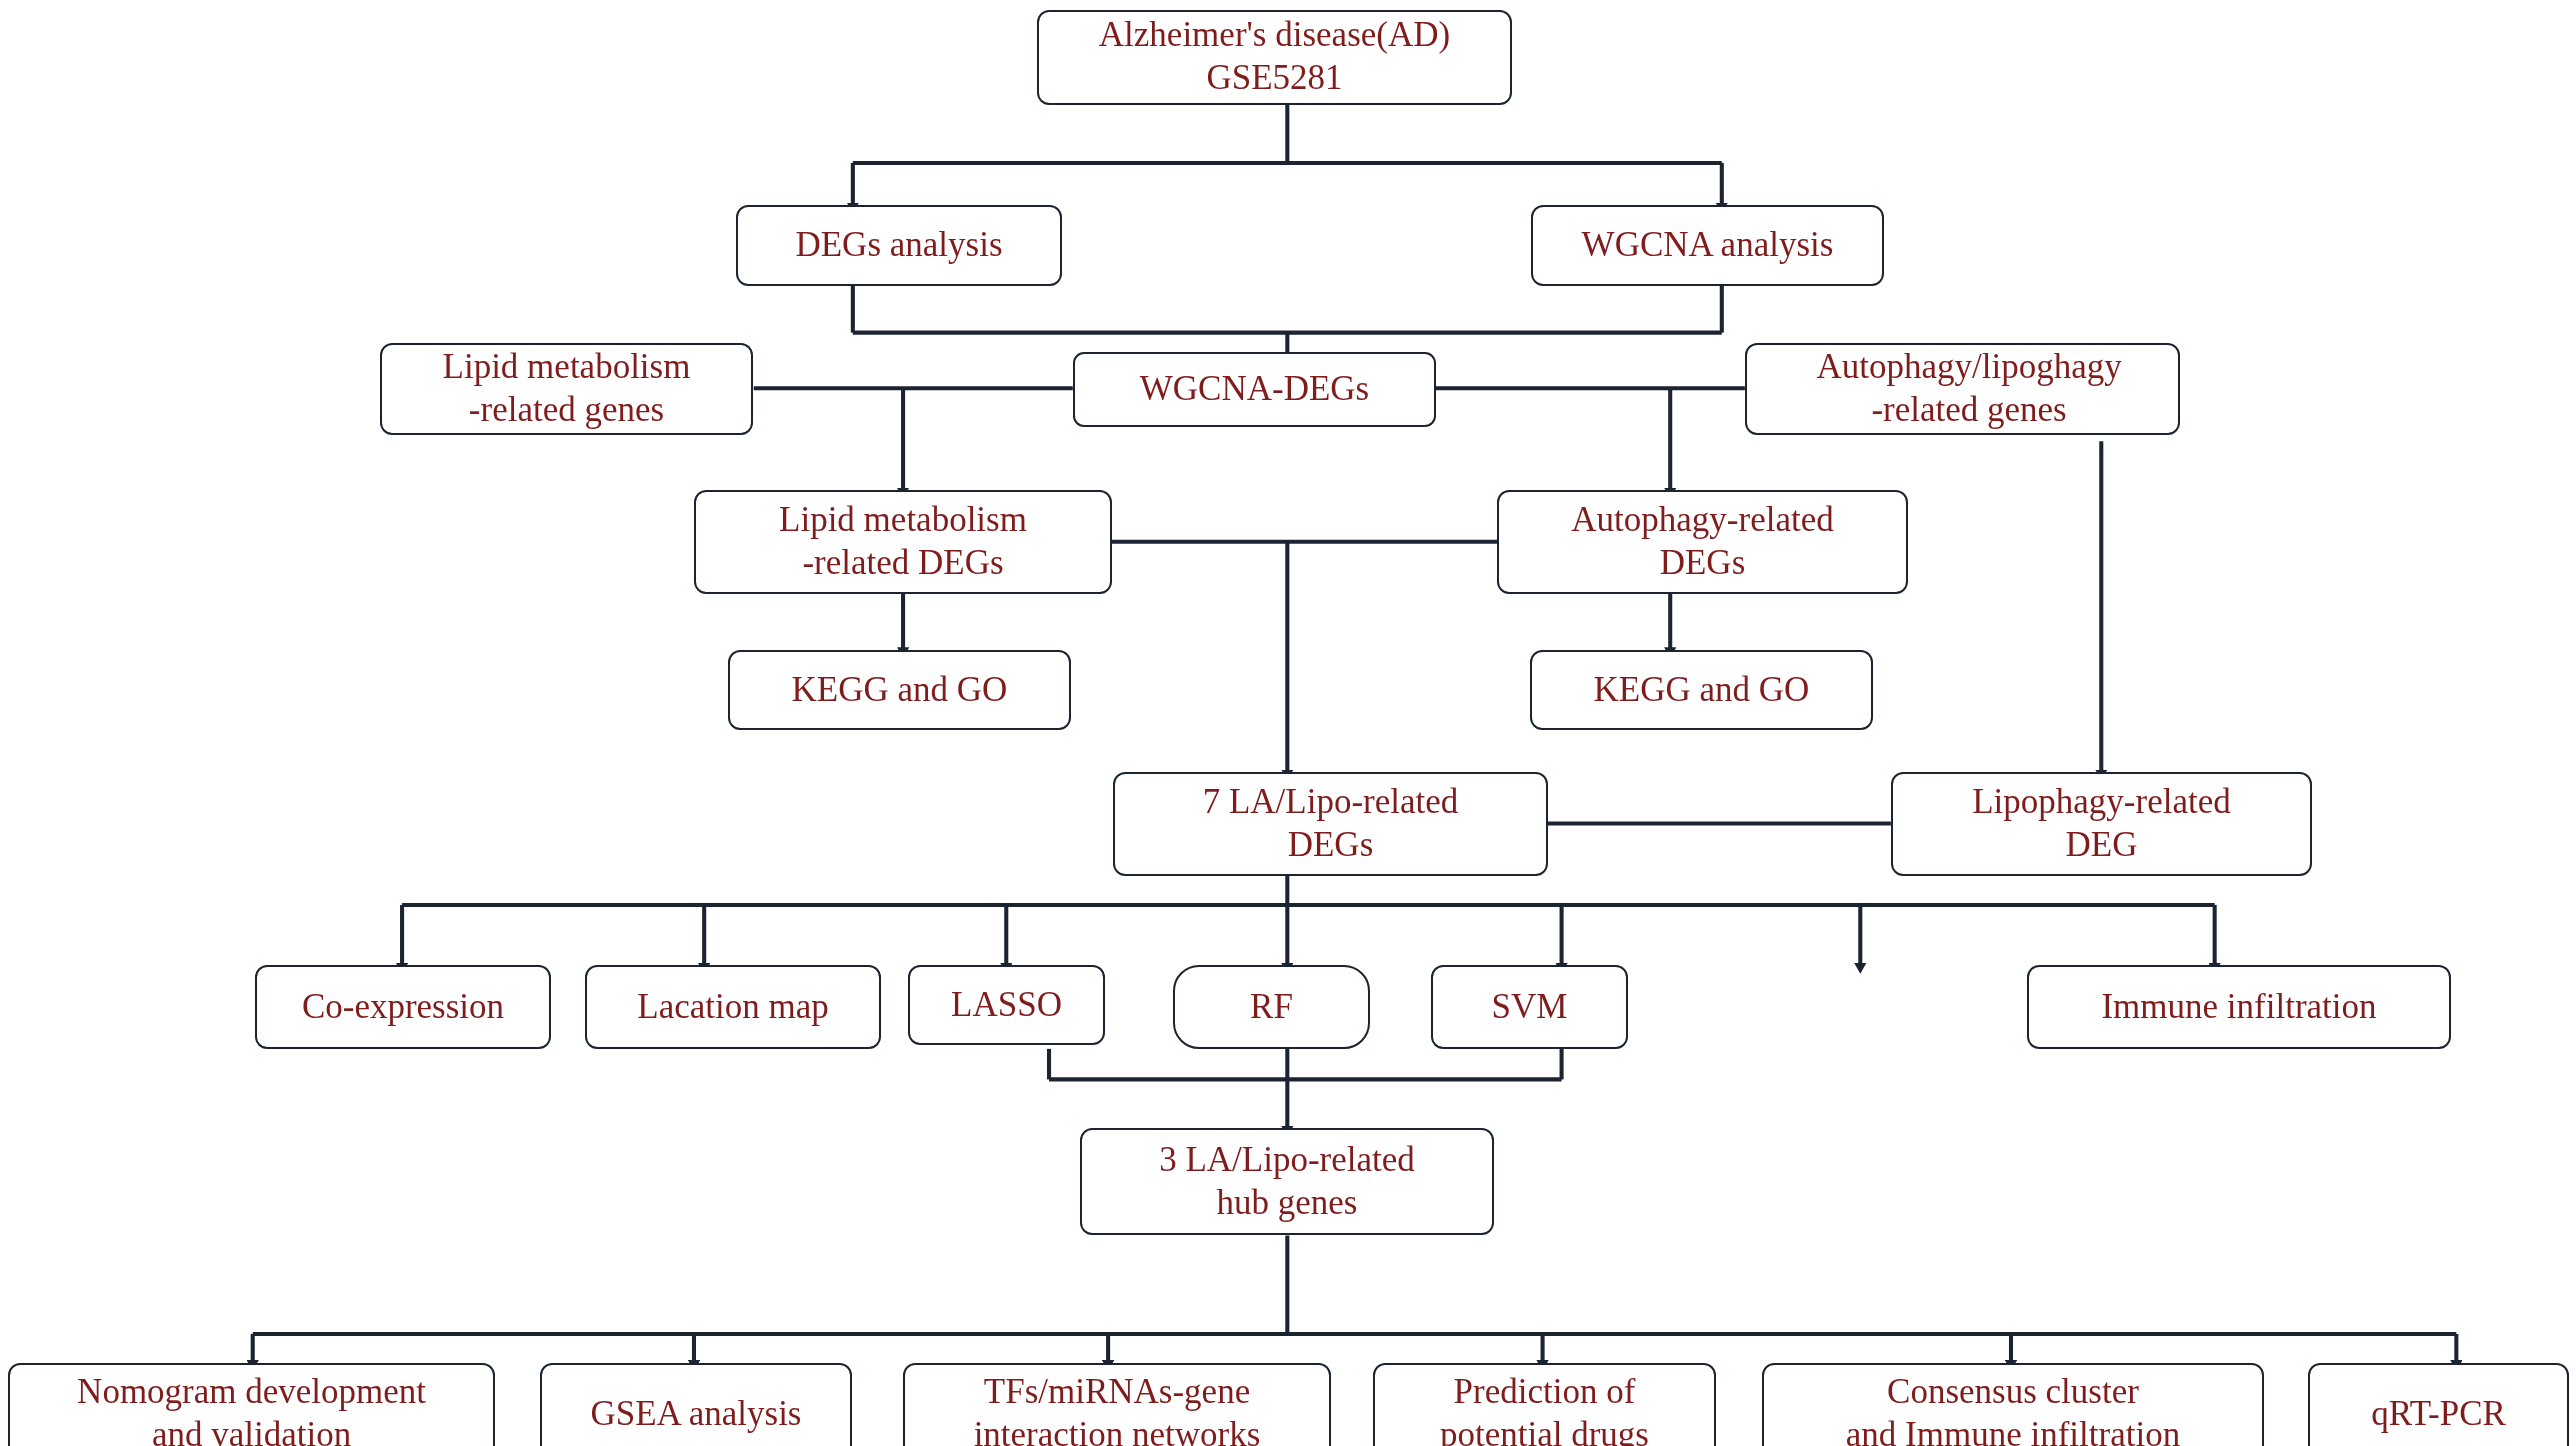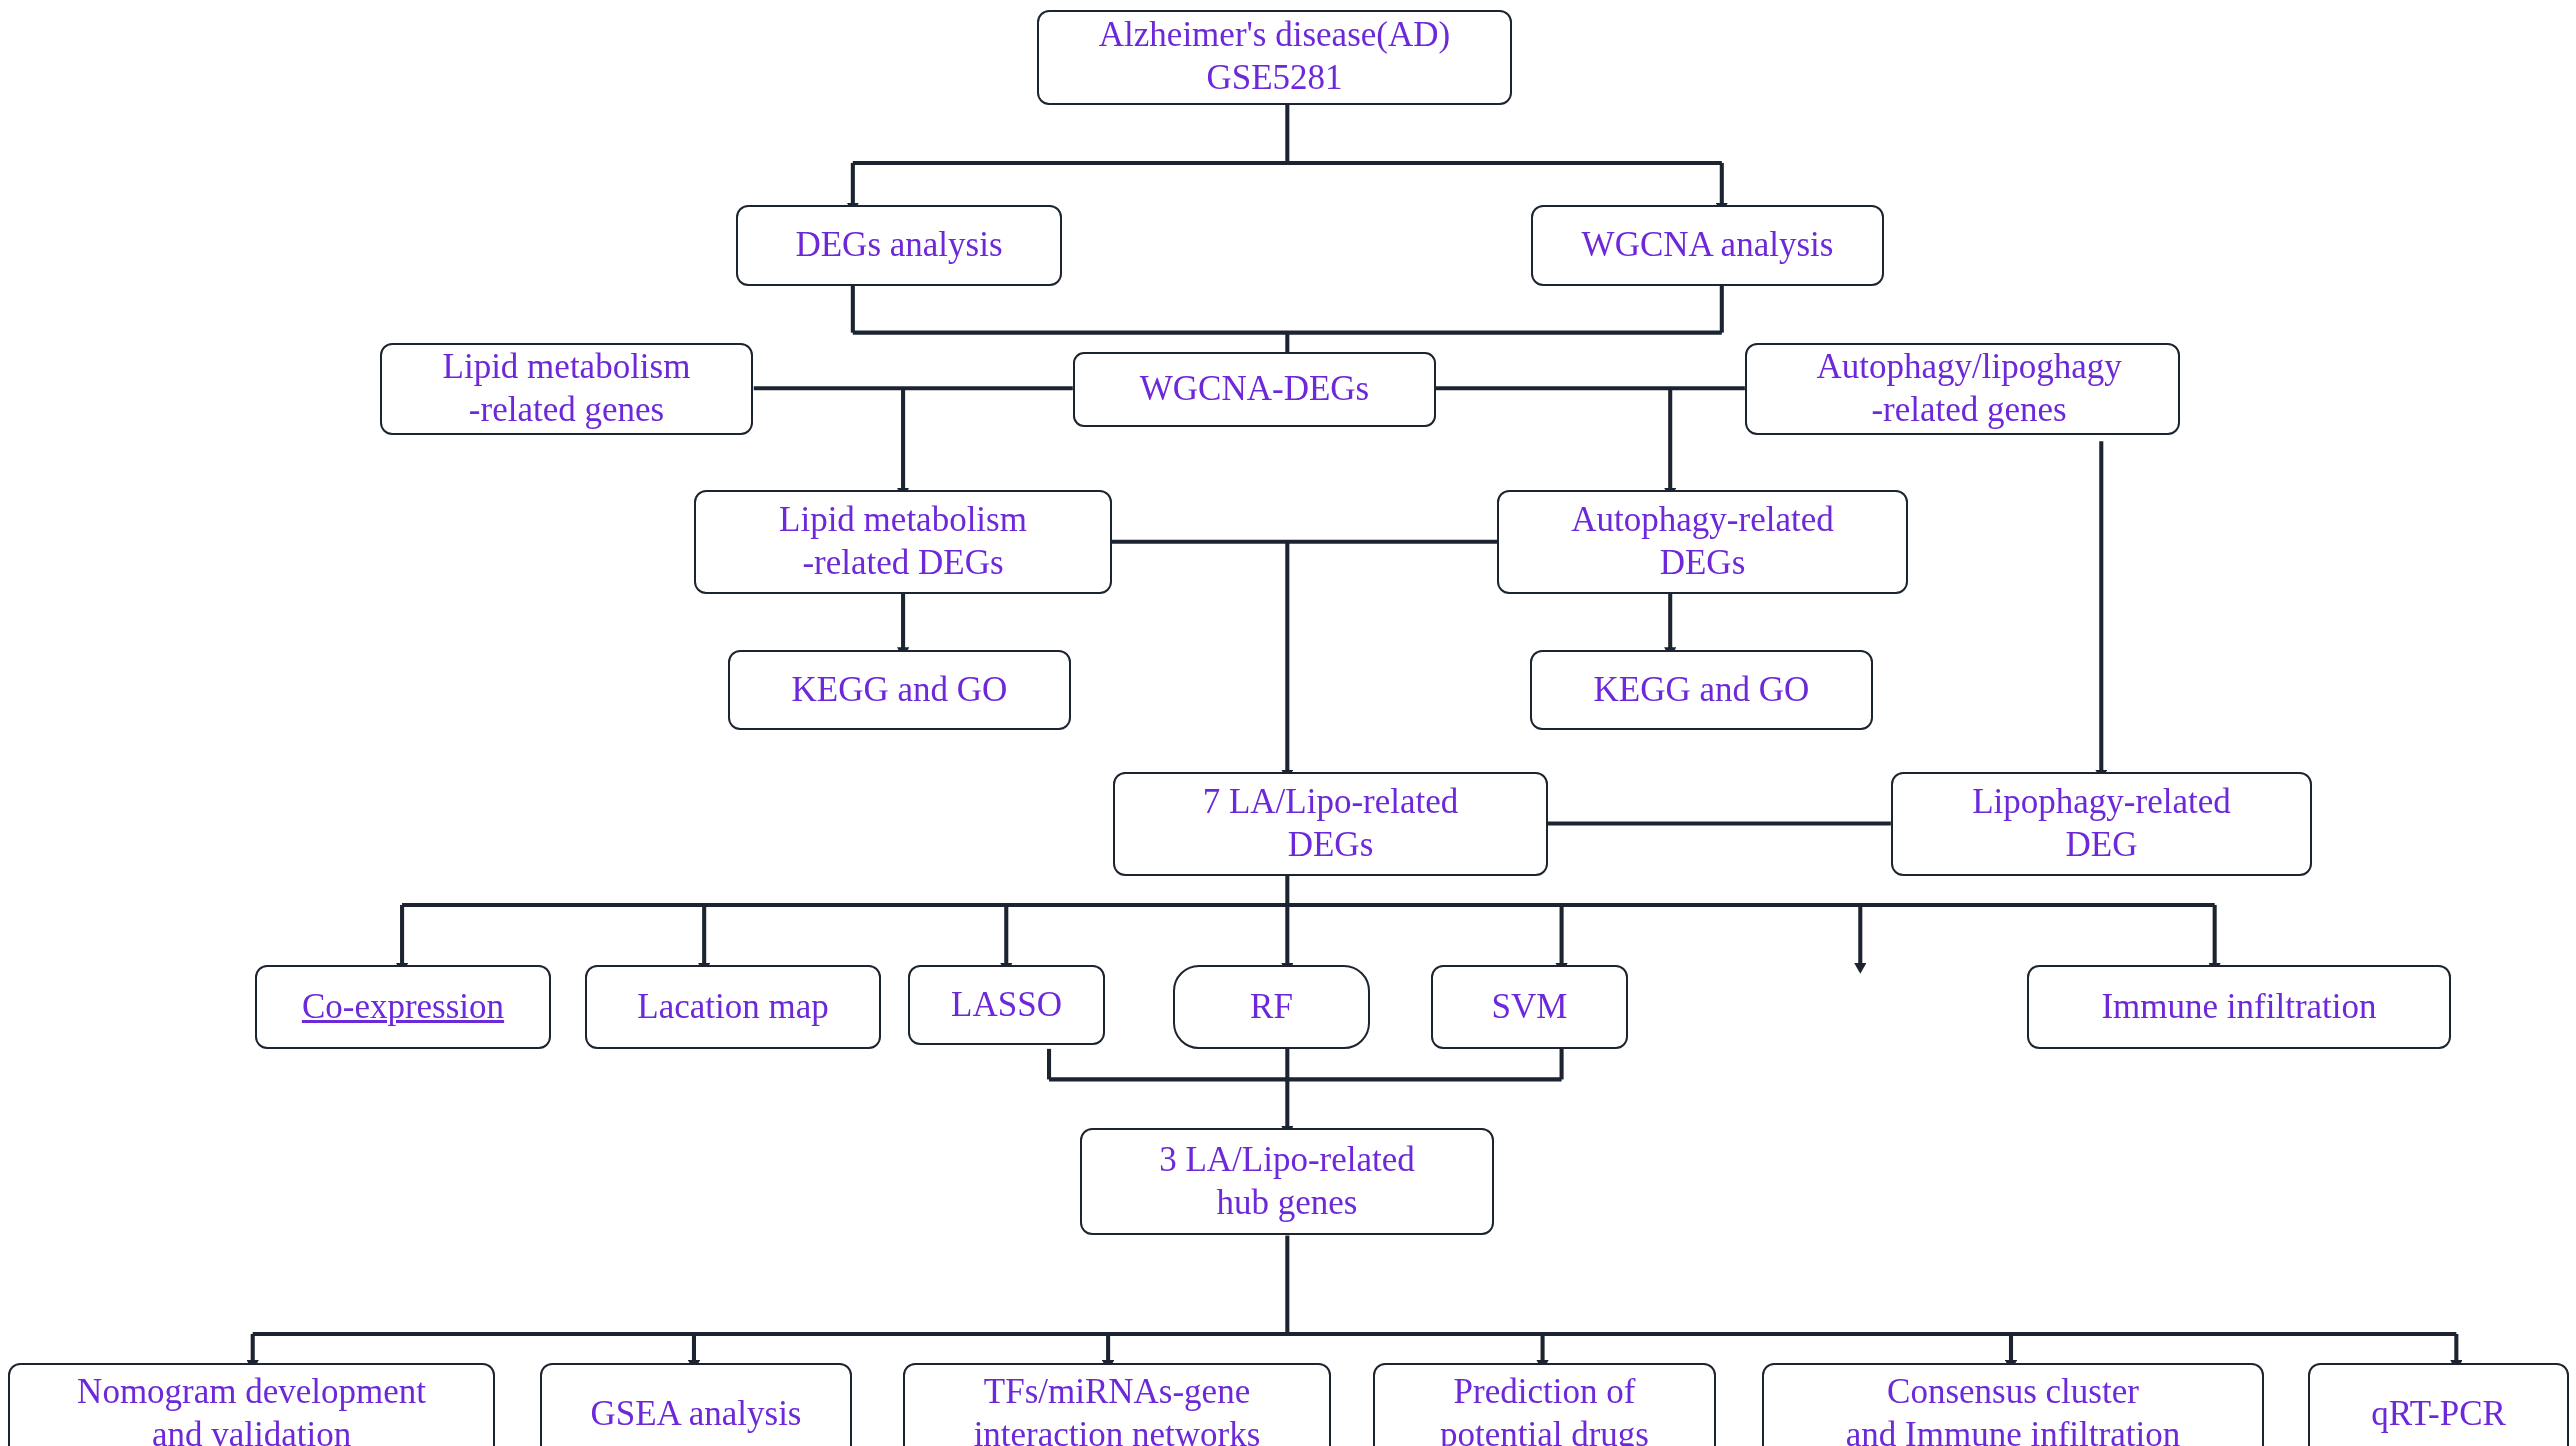--- a/index.html
+++ b/index.html
@@ -14,21 +14,21 @@
   .node{
     position:absolute;
     box-sizing:border-box;
     border:2.7px solid #1b2430;
     border-radius:12.2px;
     background:#ffffff;
     display:flex;
     align-items:center;
     justify-content:center;
     text-align:center;
-    color:#6d28d9;
+    color:#7f1d1d;
     line-height:1.22;
     padding:2.7px 6.8px;
     white-space:pre-line;
     font-size:35px;
     z-index:2;
   }
 </style>
 </head>
 <body>
 
@@ -118,21 +118,21 @@
 DEGs</div>
 
   <div class="node" style="left:728px;top:650px;width:343px;height:80px;">KEGG and GO</div>
   <div class="node" style="left:1530px;top:650px;width:343px;height:80px;">KEGG and GO</div>
 
   <div class="node" style="left:1080px;top:772px;width:435px;height:104px;margin-left:33px;">7 LA/Lipo-related
 DEGs</div>
   <div class="node" style="left:1891px;top:772px;width:421px;height:104px;">Lipophagy-related
 DEG</div>
 
-  <div class="node" style="left:255px;top:965px;width:296px;height:84px;text-decoration:underline;">Co-expression</div>
+  <div class="node" style="left:255px;top:965px;width:296px;height:84px;">Co-expression</div>
   <div class="node" style="left:585px;top:965px;width:296px;height:84px;">Lacation map</div>
   <div class="node" style="left:908px;top:965px;width:197px;height:80px;">LASSO</div>
   <div class="node" style="left:1173px;top:965px;width:197px;height:84px;border-radius:26px;">RF</div>
   <div class="node" style="left:1431px;top:965px;width:197px;height:84px;">SVM</div>
   <div class="node" style="left:2027px;top:965px;width:424px;height:84px;">Immune infiltration</div>
 
   <div class="node" style="left:1080px;top:1128px;width:414px;height:107px;">3 LA/Lipo-related
 hub genes</div>
 
   <div class="node" style="left:8.1px;top:1363px;width:487px;height:102px;">Nomogram development

